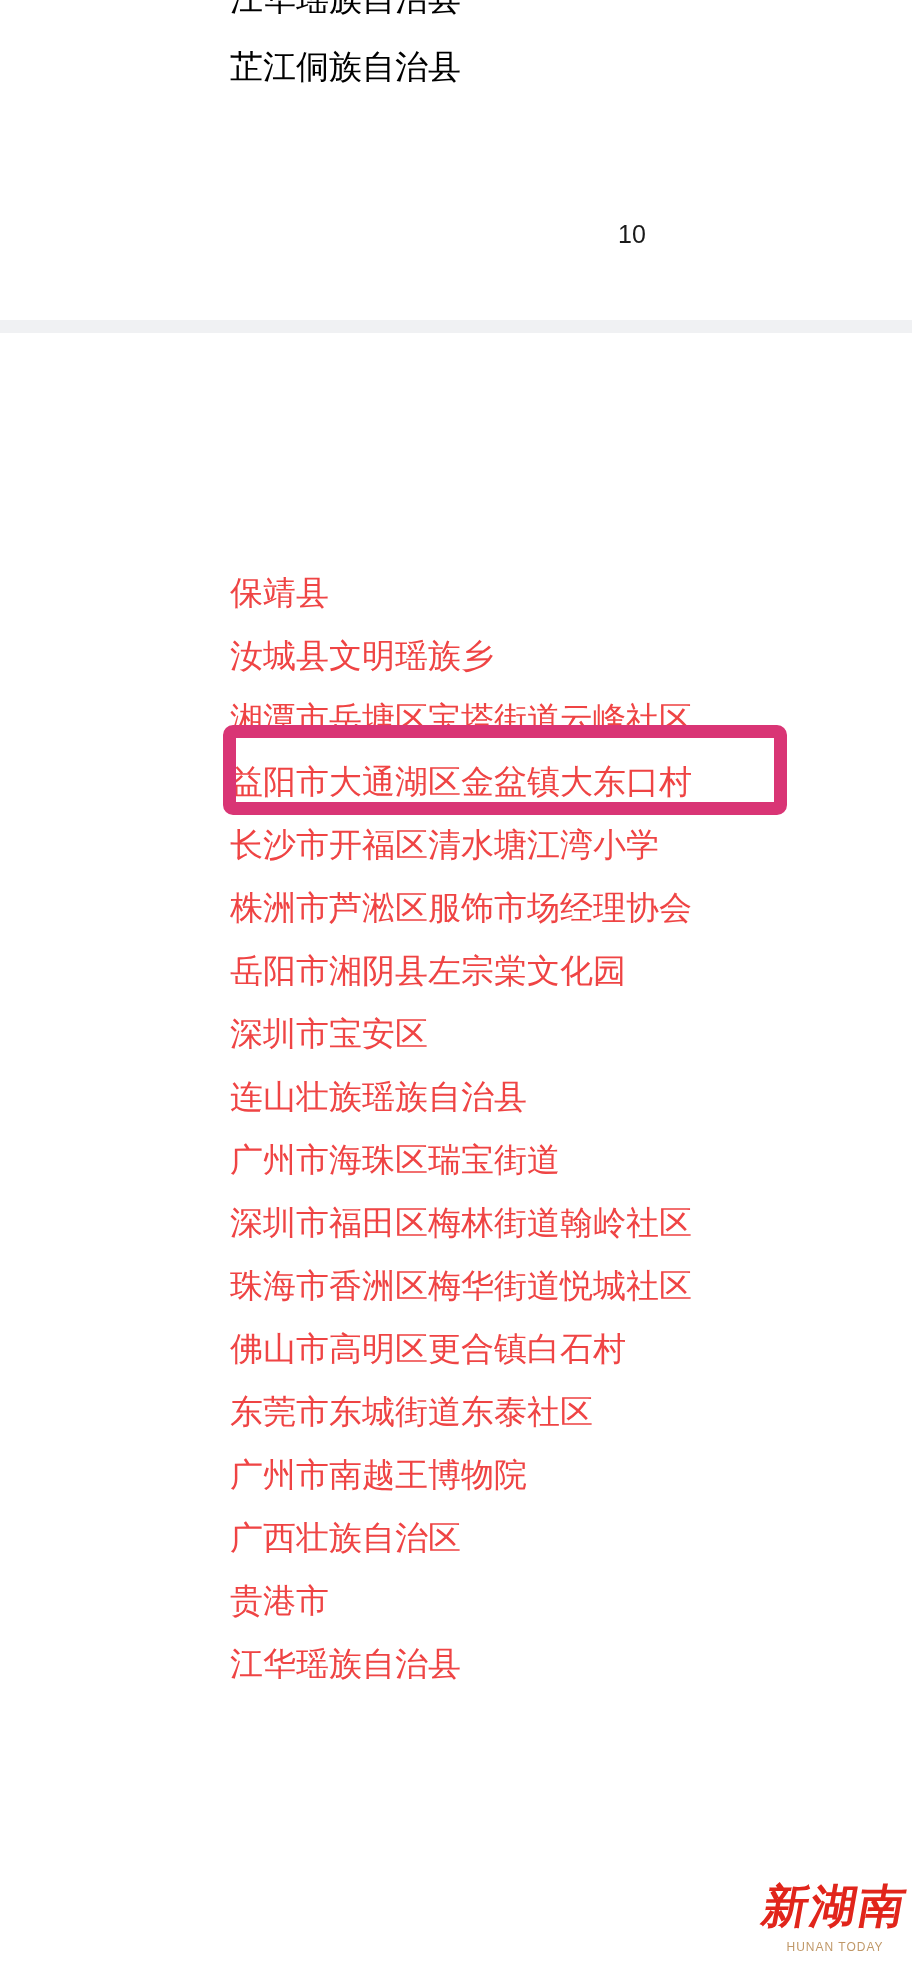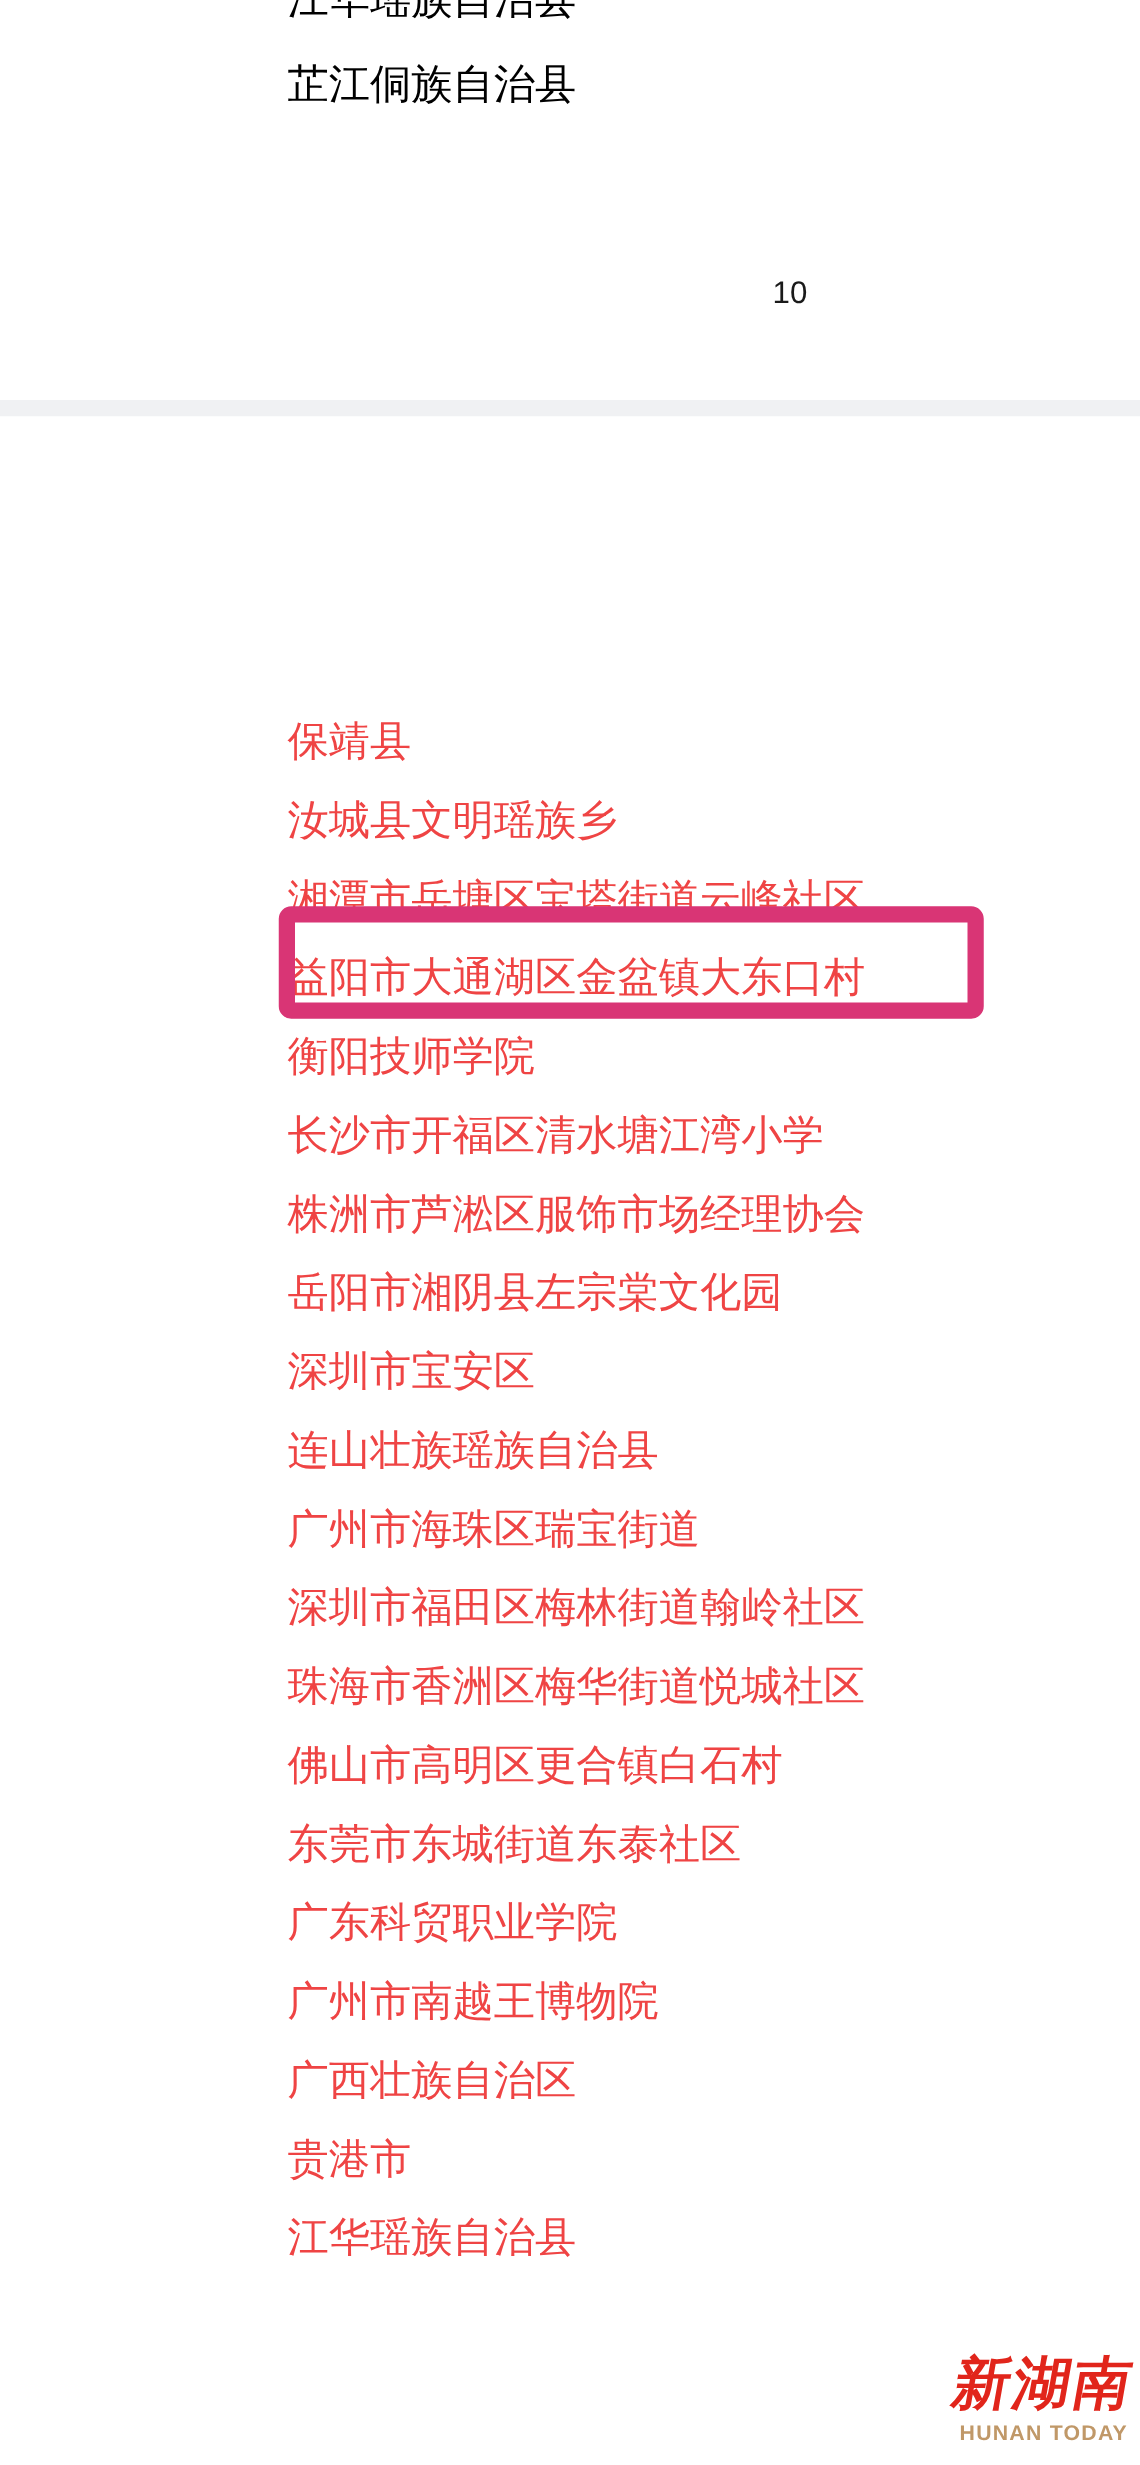--- a/index.html
+++ b/index.html
@@ -81,23 +81,23 @@
   .logo-title {
     font-size: 46px;
     line-height: 60px;
     font-weight: bold;
     letter-spacing: 2px;
     transform: skewX(-10deg);
     display: inline-block;
     white-space: nowrap;
   }
   .logo-subtitle {
-    font-size: 17px;
+    font-size: 12px;
     line-height: 18px;
-    font-weight: bold;
+    font-weight: normal;
     letter-spacing: 1px;
     white-space: nowrap;
     margin-top: 2px;
   }
 </style>
 </head>
 <body>
 
 <div class="viewport">
 
@@ -115,21 +115,20 @@
   <div class="page2-list">
 
       <div class="row">保靖县</div>
 
       <div class="row">汝城县文明瑶族乡</div>
 
       <div class="row">湘潭市岳塘区宝塔街道云峰社区</div>
 
       <div class="row">益阳市大通湖区金盆镇大东口村</div>
 
-      <div class="row">衡阳技师学院</div>
 
       <div class="row">长沙市开福区清水塘江湾小学</div>
 
       <div class="row">株洲市芦淞区服饰市场经理协会</div>
 
       <div class="row">岳阳市湘阴县左宗棠文化园</div>
 
 
       <div class="row">深圳市宝安区</div>
 
@@ -138,21 +137,20 @@
       <div class="row">广州市海珠区瑞宝街道</div>
 
       <div class="row">深圳市福田区梅林街道翰岭社区</div>
 
       <div class="row">珠海市香洲区梅华街道悦城社区</div>
 
       <div class="row">佛山市高明区更合镇白石村</div>
 
       <div class="row">东莞市东城街道东泰社区</div>
 
-      <div class="row">广东科贸职业学院</div>
 
       <div class="row">广州市南越王博物院</div>
 
       <div class="row">广西壮族自治区</div>
 
       <div class="row">贵港市</div>
 
       <div class="row">江华瑶族自治县</div>
     </div>
 

